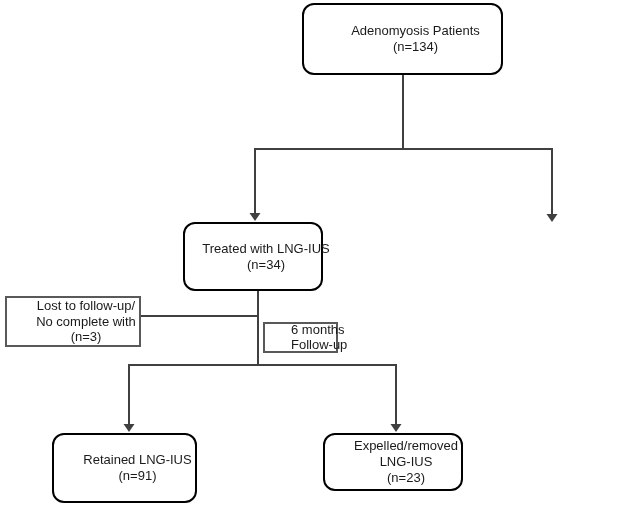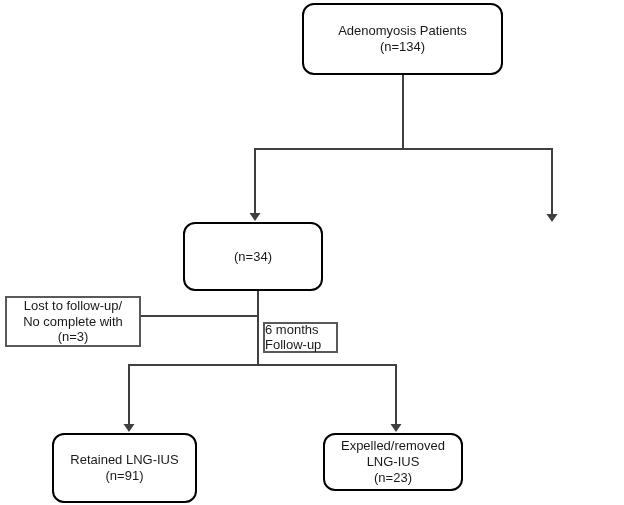--- a/index.html
+++ b/index.html
@@ -36,20 +36,21 @@
     box-sizing: border-box;
     background: #ffffff;
     display: flex;
     flex-direction: column;
     justify-content: center;
     align-items: center;
     text-align: center;
     font-size: 13px;
     line-height: 16px;
     color: var(--text, #1a1a1a);
+    padding-left: 26px;
   }
   .node--rounded {
     border: 2.5px solid var(--box-border, #000000);
     border-radius: 12px;
   }
   .node--plain {
     border: 2px solid var(--plain-border, #595959);
     line-height: 15.5px;
   }
   .node--label {
@@ -100,20 +101,21 @@
     <line x1="396" y1="364" x2="396" y2="425"></line>
     <polygon points="396,432 390.5,424 401.5,424"></polygon>
   </svg>
 
   <div class="node node--rounded" id="node-root">
     <span>Adenomyosis Patients</span>
     <span>(n=134)</span>
   </div>
 
   <div class="node node--rounded" id="node-lng">
+    <span>Treated with LNG-IUS</span>
     <span>(n=34)</span>
   </div>
 
 
   <div class="node node--plain" id="node-lost">
     <span>Lost to follow-up/</span>
     <span>No complete with</span>
     <span>(n=3)</span>
   </div>
 

